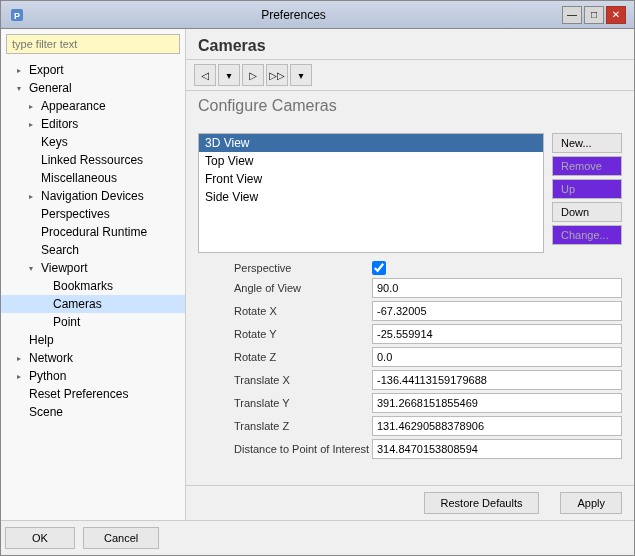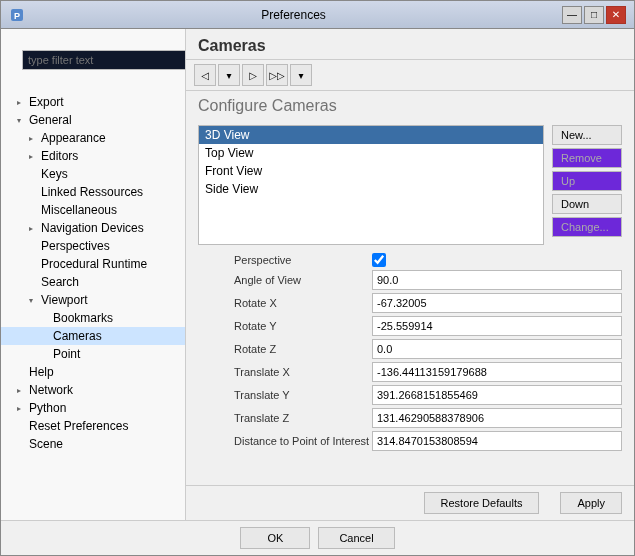--- a/index.html
+++ b/index.html
@@ -61,24 +61,24 @@
     }
     .sidebar {
       width: 185px;
       background: #f8f8f8;
       border-right: 1px solid #ccc;
       display: flex;
       flex-direction: column;
       overflow: hidden;
     }
     .filter-input {
-      margin: 21px;
+      margin: 5px;
       padding: 3px 5px;
       border: 1px solid #bbb;
-      background: #0f172a;
+      background: #fef9c3;
       font-size: 11px;
       color: #888;
       width: calc(100% - 10px);
     }
     .tree {
       flex: 1;
       overflow-y: auto;
       padding: 2px 0;
     }
     .tree-item {
@@ -139,20 +139,21 @@
     .panel-subtitle {
       padding: 6px 12px;
       font-size: 16px;
       color: #737373;
     }
     .cameras-section {
       display: flex;
       padding: 4px 12px;
       gap: 8px;
       flex: 0 0 auto;
+      margin-top: 8px;
     }
     .camera-list {
       flex: 1;
       border: 1px solid #bbb;
       background: white;
       height: 120px;
       overflow-y: auto;
     }
     .camera-list-item {
       padding: 2px 6px;
@@ -230,21 +231,20 @@
       padding: 4px 16px;
       border: 1px solid #bbb;
       background: #e8e8e8;
       cursor: pointer;
       font-size: 11px;
       min-width: 60px;
       text-align: center;
     }
     .dialog-footer {
       display: flex;
-      justify-content: center;
       gap: 8px;
       padding: 6px 4px;
       border-top: 1px solid #ccc;
       background: #f0f0f0;
     }
     .footer-btn {
       padding: 4px 20px;
       border: 1px solid #bbb;
       background: #e8e8e8;
       cursor: pointer;

